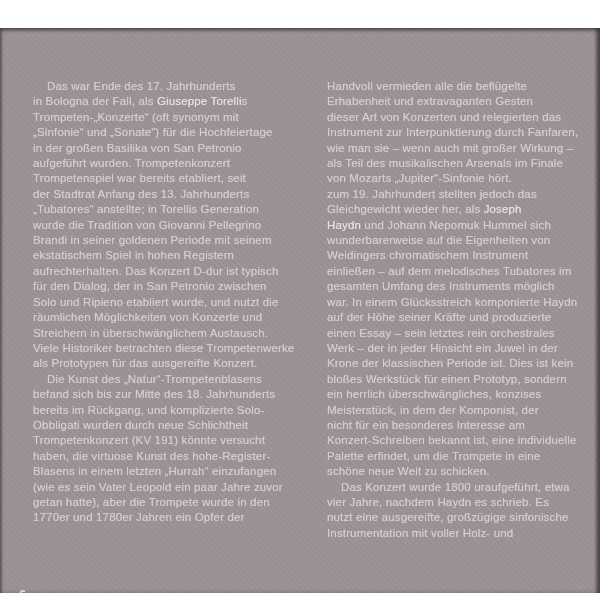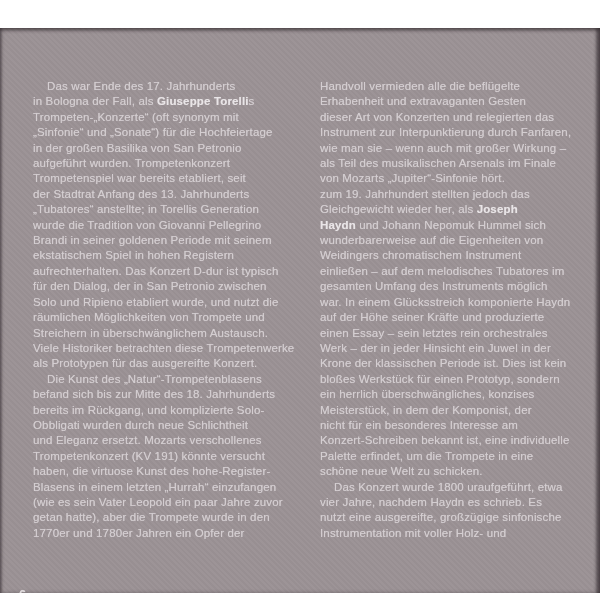--- a/index.html
+++ b/index.html
@@ -30,24 +30,24 @@
   .column {
     position: absolute;
     top: 51px;
     color: #d4ced1;
     font-size: 11.5px;
     line-height: 15.4px;
     letter-spacing: 0.15px;
     text-shadow: 0 0 0.7px rgba(220,214,217,0.65);
   }
   .column-left  { left: 33px;  width: 262px; }
-  .column-right { left: 320px; width: 268px; }
+  .column-right { left: 327px; width: 268px; }
   .line { white-space: nowrap; }
   .line.indent { padding-left: 14px; }
-  .line b { font-weight: 700; color: #e9e5e7; }
+  .line b { font-weight: 400; color: #e9e5e7; }
   .page-number {
     position: absolute;
     left: 19px;
     top: 560px;
     font-size: 12.5px;
     font-weight: 700;
     color: #dcd7d9;
     text-shadow: 0 0 0.7px rgba(230,226,228,0.7);
   }
 </style>
@@ -65,31 +65,30 @@
         <div class="line"><span>aufgeführt wurden. Trompetenkonzert</span></div>
         <div class="line"><span>Trompetenspiel war bereits etabliert, seit</span></div>
         <div class="line"><span>der Stadtrat Anfang des 13. Jahrhunderts</span></div>
         <div class="line"><span>„Tubatores“ anstellte; in Torellis Generation</span></div>
         <div class="line"><span>wurde die Tradition von Giovanni Pellegrino</span></div>
         <div class="line"><span>Brandi in seiner goldenen Periode mit seinem</span></div>
         <div class="line"><span>ekstatischem Spiel in hohen Registern</span></div>
         <div class="line"><span>aufrechterhalten. Das Konzert D-dur ist typisch</span></div>
         <div class="line"><span>für den Dialog, der in San Petronio zwischen</span></div>
         <div class="line"><span>Solo und Ripieno etabliert wurde, und nutzt die</span></div>
-        <div class="line"><span>räumlichen Möglichkeiten von Trompete und</span></div>
+        <div class="line"><span>räumlichen Möglichkeiten von Konzerte und</span></div>
         <div class="line"><span>Streichern in überschwänglichem Austausch.</span></div>
         <div class="line"><span>Viele Historiker betrachten diese Trompetenwerke</span></div>
         <div class="line"><span>als Prototypen für das ausgereifte Konzert.</span></div>
       </div>
       <div class="para">
         <div class="line indent"><span>Die Kunst des „Natur“-Trompetenblasens</span></div>
         <div class="line"><span>befand sich bis zur Mitte des 18. Jahrhunderts</span></div>
         <div class="line"><span>bereits im Rückgang, und komplizierte Solo-</span></div>
         <div class="line"><span>Obbligati wurden durch neue Schlichtheit</span></div>
-        <div class="line"><span>und Eleganz ersetzt. Mozarts verschollenes</span></div>
         <div class="line"><span>Trompetenkonzert (KV 191) könnte versucht</span></div>
         <div class="line"><span>haben, die virtuose Kunst des hohe-Register-</span></div>
         <div class="line"><span>Blasens in einem letzten „Hurrah“ einzufangen</span></div>
         <div class="line"><span>(wie es sein Vater Leopold ein paar Jahre zuvor</span></div>
         <div class="line"><span>getan hatte), aber die Trompete wurde in den</span></div>
         <div class="line"><span>1770er und 1780er Jahren ein Opfer der</span></div>
       </div>
     </div>
   <div class="column column-right" id="col-right">
       <div class="para">

